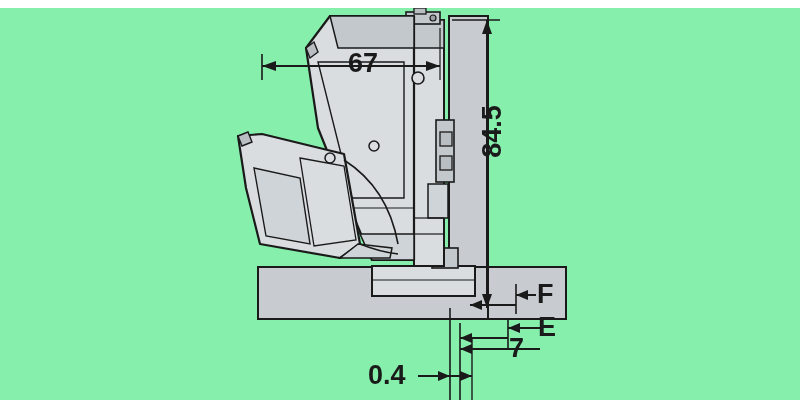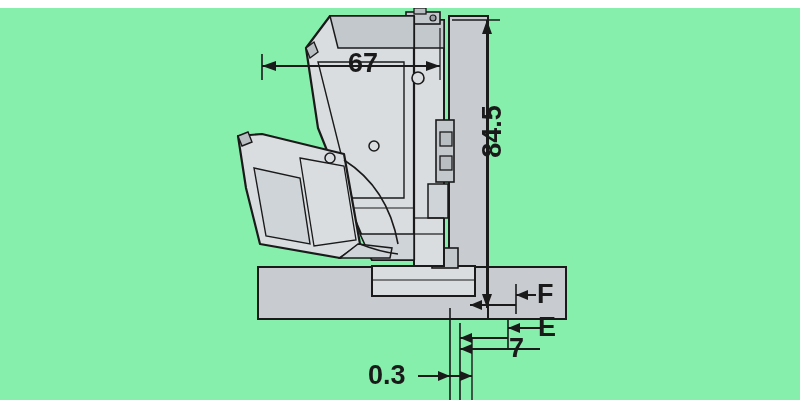--- a/index.html
+++ b/index.html
@@ -128,21 +128,21 @@
       <line x1="450" y1="300" x2="450" y2="396" stroke="#1a1a1a" stroke-width="1.6" stroke-dasharray="0"></line>
       <line x1="472" y1="330" x2="472" y2="396" stroke="#1a1a1a" stroke-width="1.4"></line>
     </g>
 
   </svg>
 
   <div class="dimlabel" style="left:348px;top:42px;font-size:27px;">67</div>
 
   <div class="dimlabel vert" style="left:447px;top:110px;width:90px;text-align:center;font-size:27px;">84.5</div>
 
-  <div class="dimlabel" style="left:368px;top:354px;font-size:27px;">0.3</div>
+  <div class="dimlabel" style="left:368px;top:354px;font-size:27px;">0.4</div>
 
   <div class="dimlabel" style="left:509px;top:327px;font-size:27px;">7</div>
 
   <div class="dimlabel" style="left:537px;top:273px;font-size:27px;">F</div>
 
   <div class="dimlabel" style="left:538px;top:306px;font-size:27px;">E</div>
 
 </div>
 
 </body></html>

